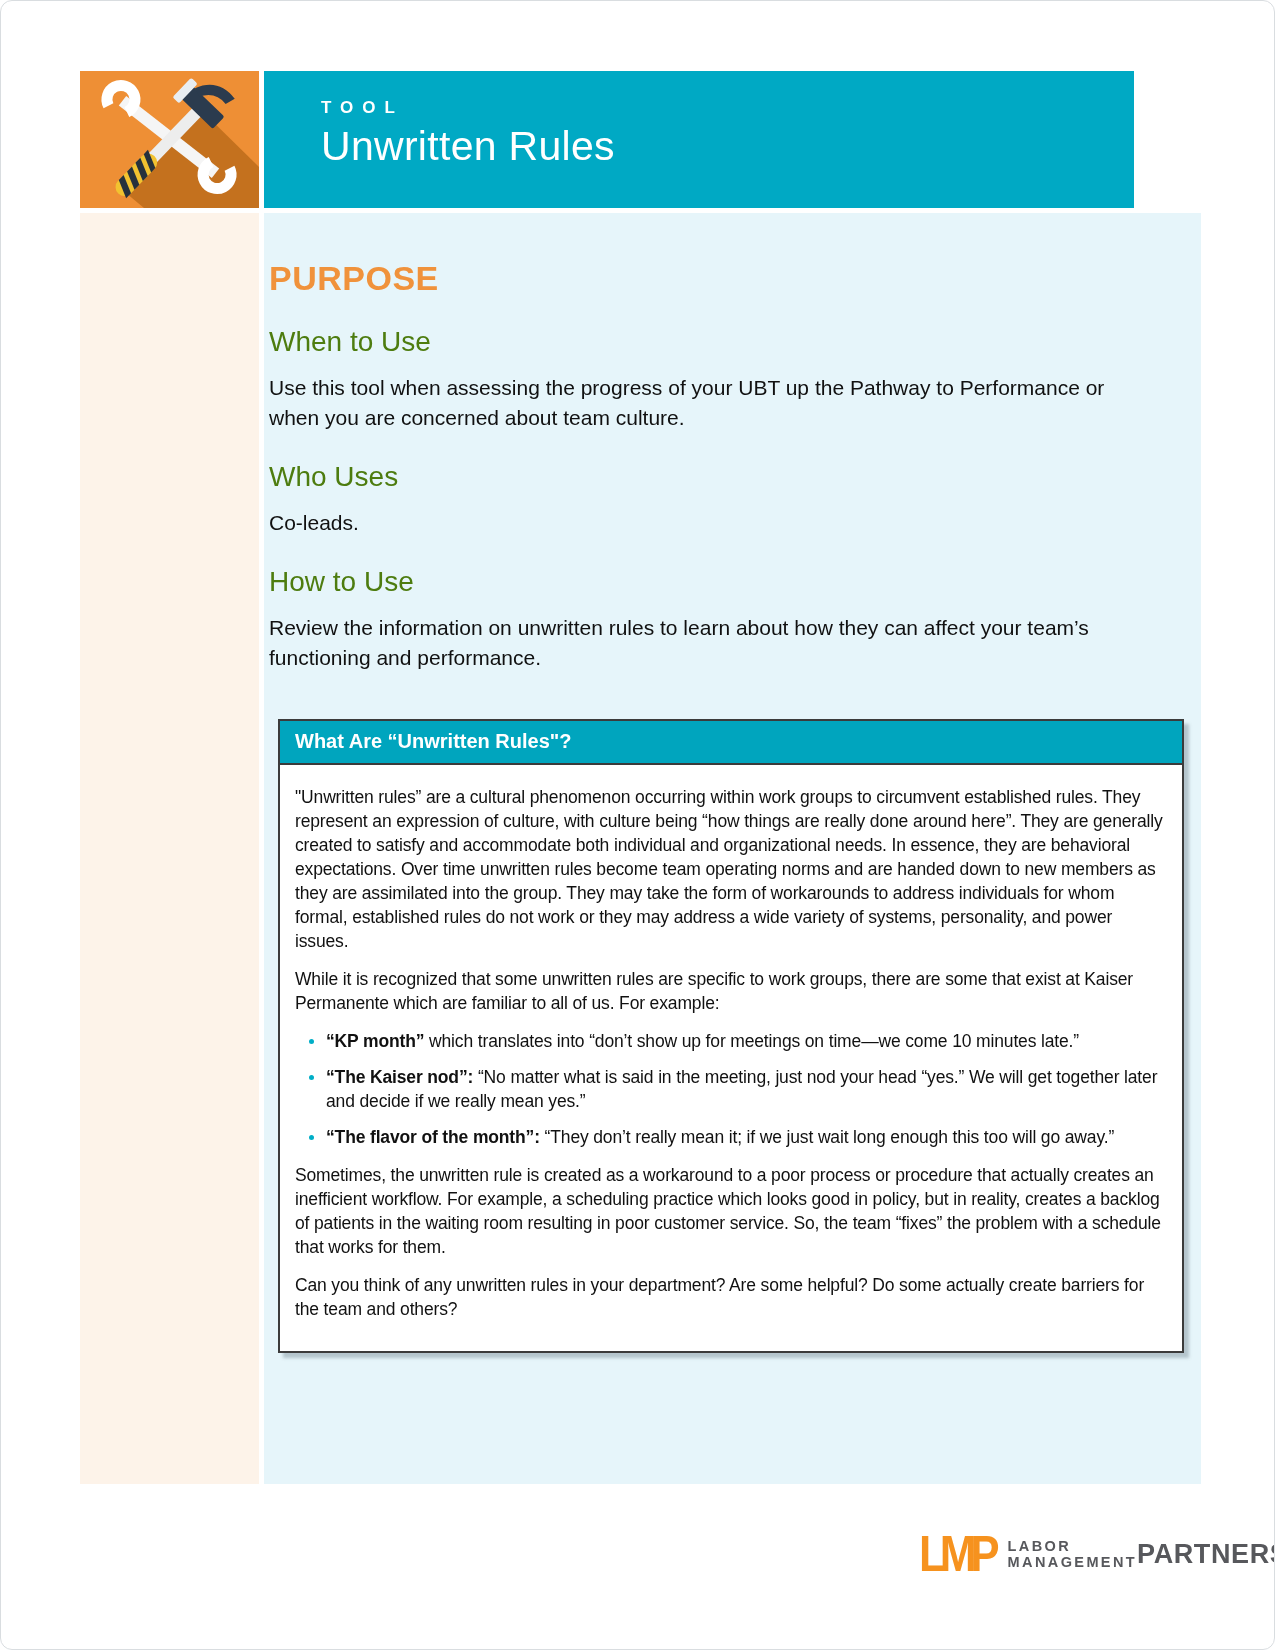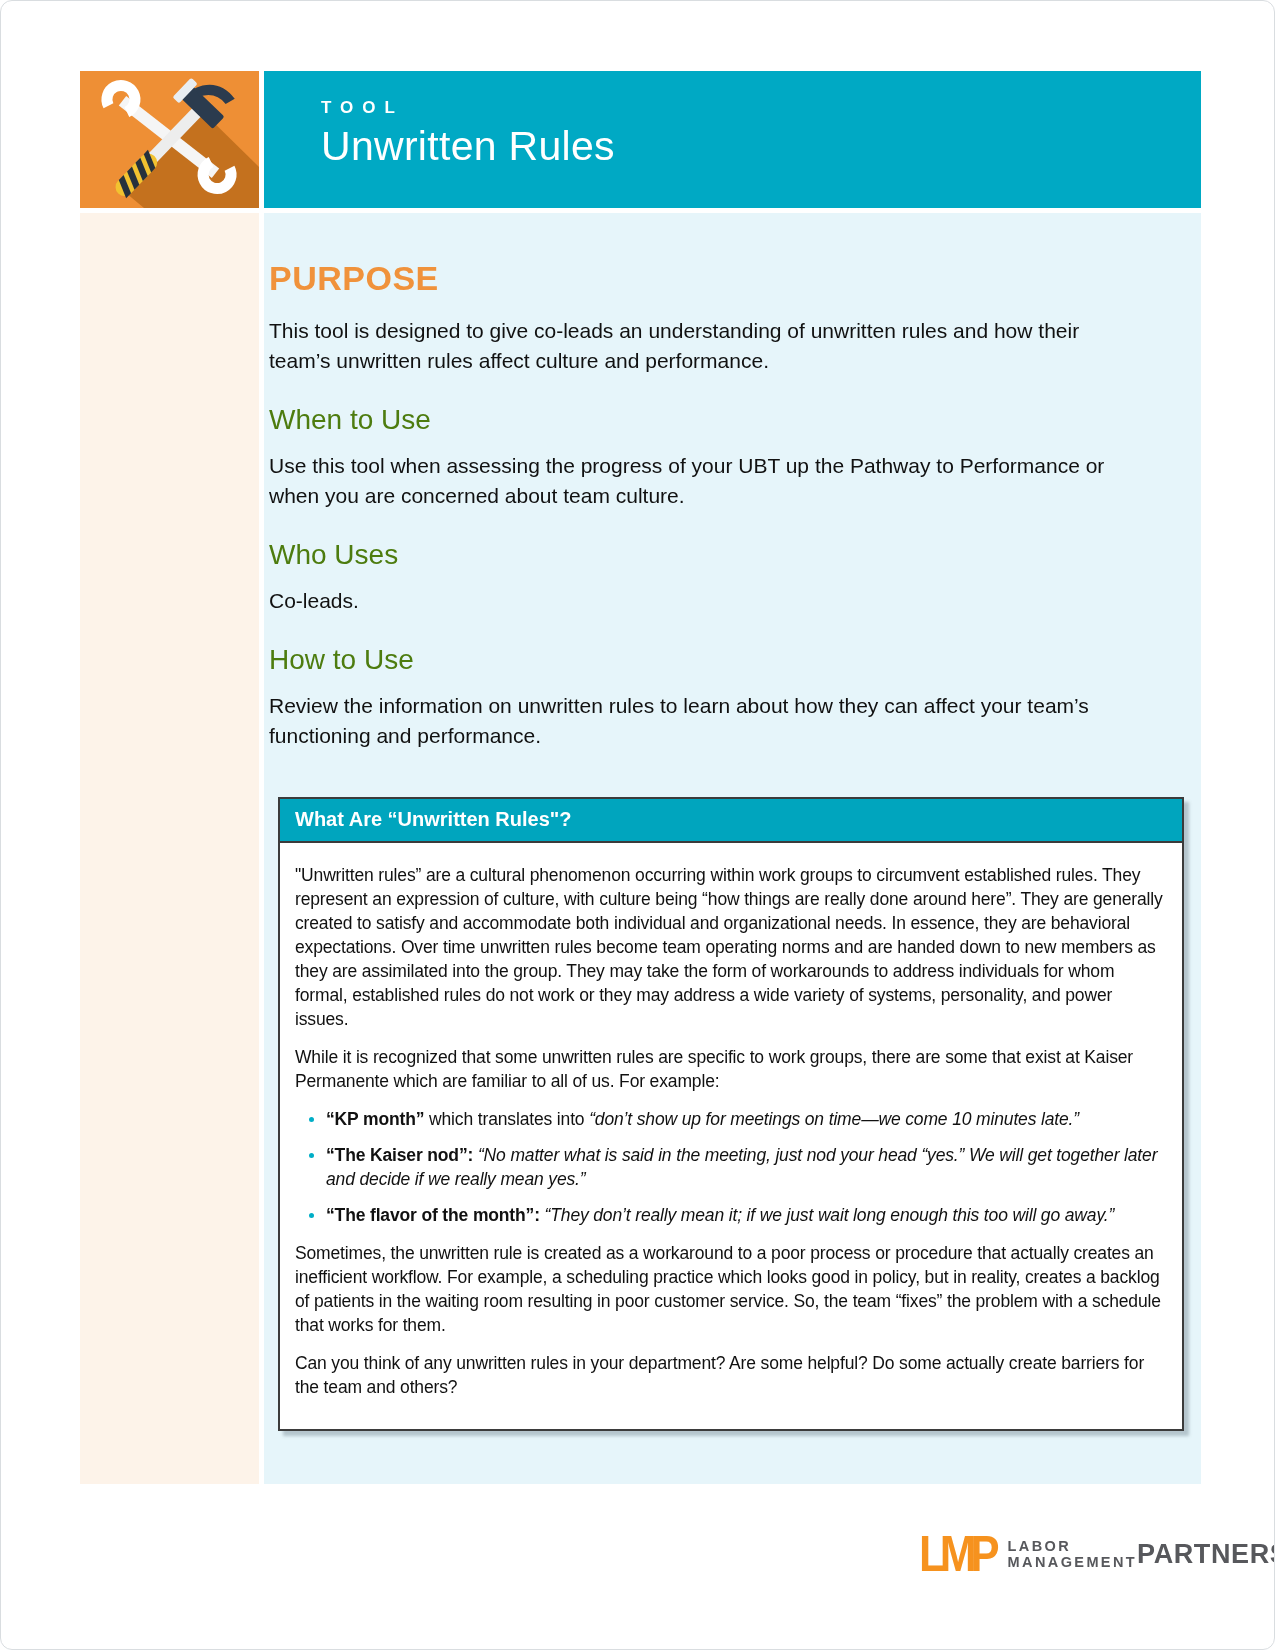--- a/index.html
+++ b/index.html
@@ -4,21 +4,21 @@
 <style>
   html,body{margin:0;padding:0;background:#ffffff;}
   .page{
     position:relative;width:1273px;height:1648px;background:#ffffff;
     border:1px solid #d9dde0;border-radius:12px;overflow:hidden;
     font-family:"Liberation Sans", sans-serif;color:#111;
   }
   
   .icon-box{position:absolute;left:79px;top:70px;width:179px;height:137px;}
   .banner{
-    position:absolute;left:263px;top:70px;width:937px;height:137px;
+    position:absolute;left:263px;top:70px;width:870px;height:137px;
     background:#00A9C4;color:#fff;box-sizing:border-box;padding:27px 0 12px 57px;
   }
   .banner .kicker{font-size:17px;font-weight:bold;letter-spacing:9px;}
   .banner .title{font-size:41px;font-weight:400;margin-top:5px;letter-spacing:0.3px;}
   
   .strip{position:absolute;left:79px;top:212px;width:179px;height:1271px;background:#FDF3E9;}
   .content{
     position:absolute;left:263px;top:212px;width:937px;height:1271px;
     background:#E6F5FA;box-sizing:border-box;padding:34px 50px 0 5px;
   }
@@ -36,21 +36,21 @@
     padding:9px 15px 10px 15px;border-bottom:2px solid #3b3b3b;
   }
   .info-box-body{
     padding:6px 16px 16px 15px;font-size:17.5px;line-height:24px;letter-spacing:-0.15px;
   }
   .info-box-body p{margin:14px 0;}
   .info-box-body ul{margin:14px 0;padding-left:31px;}
   .info-box-body li{margin-bottom:12px;}
   .info-box-body li::marker{color:#00AEC7;font-size:17px;}
   .term{font-weight:bold;}
-  .quote{font-style:italic;}
+  .quote{}
   
   .footer-logo{position:absolute;left:918px;top:1533px;display:flex;align-items:center;}
   .lmp-mark{
     font-size:50px;font-weight:800;color:#F6921E;letter-spacing:-7px;
     transform:scaleX(0.88);transform-origin:left center;line-height:40px;margin-right:4px;
   }
   .lmp-text{display:flex;justify-content:center;}
   .lmp-line1{font-size:14.5px;font-weight:bold;letter-spacing:2.4px;color:#57585C;}
   .lmp-line2{font-size:27px;font-weight:bold;letter-spacing:0.6px;color:#57585C;margin-top:1px;}
 </style>
@@ -87,21 +87,20 @@
   <div class="banner">
     <div class="kicker">TOOL</div>
     <div class="title">Unwritten Rules</div>
   </div>
 
   <div class="strip"></div>
 
   <div class="content">
 
     <div class="h-purpose">PURPOSE</div>
-    <p class="lead">This tool is designed to give co-leads an understanding of unwritten rules and how their team’s unwritten rules affect culture and performance.</p>
 
     <div class="h-teal">When to Use</div>
     <p class="lead">Use this tool when assessing the progress of your UBT up the Pathway to Performance or when you are concerned about team culture.</p>
 
     <div class="h-teal">Who Uses</div>
     <p class="lead">Co-leads.</p>
 
     <div class="h-teal">How to Use</div>
     <p class="lead">Review the information on unwritten rules to learn about how they can affect your team’s functioning and performance.</p>
 

